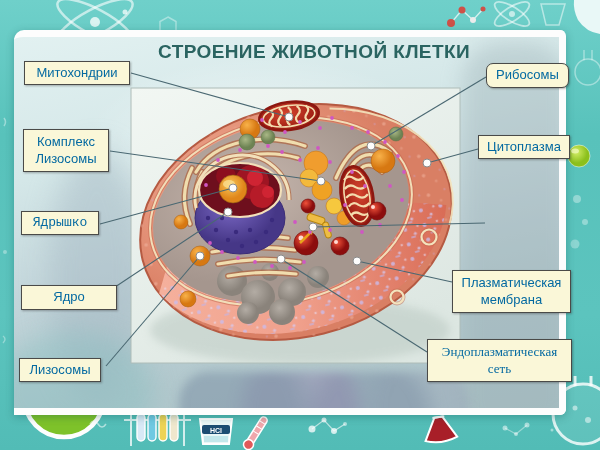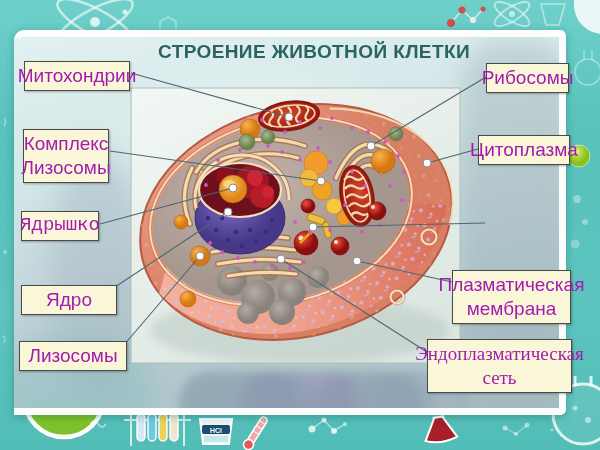--- a/index.html
+++ b/index.html
@@ -27,28 +27,28 @@
           radial-gradient(circle at 66% 62%,rgba(125,145,165,.5) 0 25%,transparent 37%),
           radial-gradient(circle at 88% 45%,rgba(150,160,180,.4) 0 20%,transparent 32%);}
   .blob4{left:448px;top:5px;width:106px;height:400px;border-radius:40px;
          background:rgba(148,168,176,.35);filter:blur(10px);}
   .blob5{left:-20px;top:295px;width:160px;height:120px;background:rgba(125,190,188,.35);filter:blur(12px);}
   .title{position:absolute;left:130px;top:41px;width:340px;z-index:4;text-align:right;
          font-size:19px;font-weight:bold;letter-spacing:.4px;color:#2a6461;}
   .diagram{z-index:3;}
   .labels{z-index:4;}
   .lbl{position:absolute;display:flex;align-items:center;justify-content:center;text-align:center;
-       background:#faf7d8;border:1px solid #4a4a48;color:#a21caf;font-size:19px;line-height:1.25;
+       background:#faf7d8;border:1px solid #4a4a48;color:#0369a1;font-size:13px;line-height:1.25;
        padding:2px 4px;box-shadow:1px 1px 2px rgba(40,40,40,.35);}
   .lb-mito{left:24px;top:61px;width:106px;min-height:24px;}
   .lb-golgi{left:23px;top:129px;width:86px;min-height:43px;}
   .lb-nucleolus{left:21px;top:211px;width:78px;min-height:24px;font-family:Liberation Mono, monospace;}
   .lb-nucleus{left:21px;top:285px;width:96px;min-height:25px;}
-  .lb-lyso{left:19px;top:341px;width:108px;min-height:24px;}
-  .lb-ribo{left:486px;top:63px;width:83px;min-height:25px;}
+  .lb-lyso{left:19px;top:358px;width:82px;min-height:24px;}
+  .lb-ribo{left:486px;top:63px;width:83px;min-height:25px;border-radius:7px;}
   .lb-cyto{left:478px;top:135px;width:92px;min-height:24px;}
   .lb-center{left:485px;top:200px;width:85px;min-height:44px;}
   .lb-membrane{left:452px;top:270px;width:119px;min-height:43px;}
   .lb-er{left:427px;top:339px;width:145px;min-height:43px;font-family:Liberation Serif, serif;}
 </style>
 </head>
 <body>
 
 <div class="stage">
 

